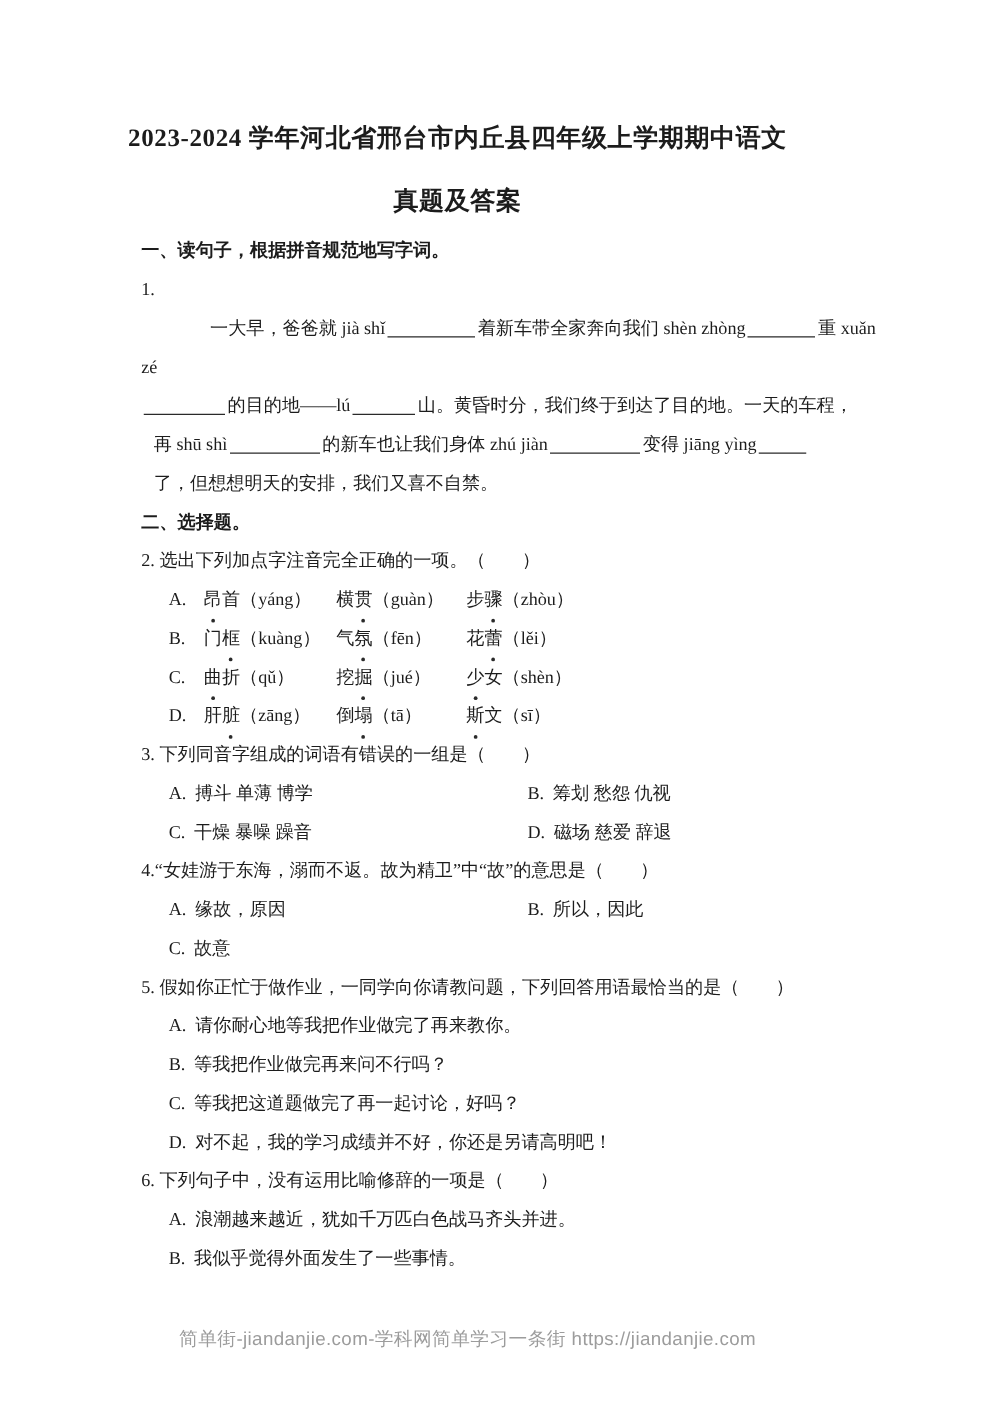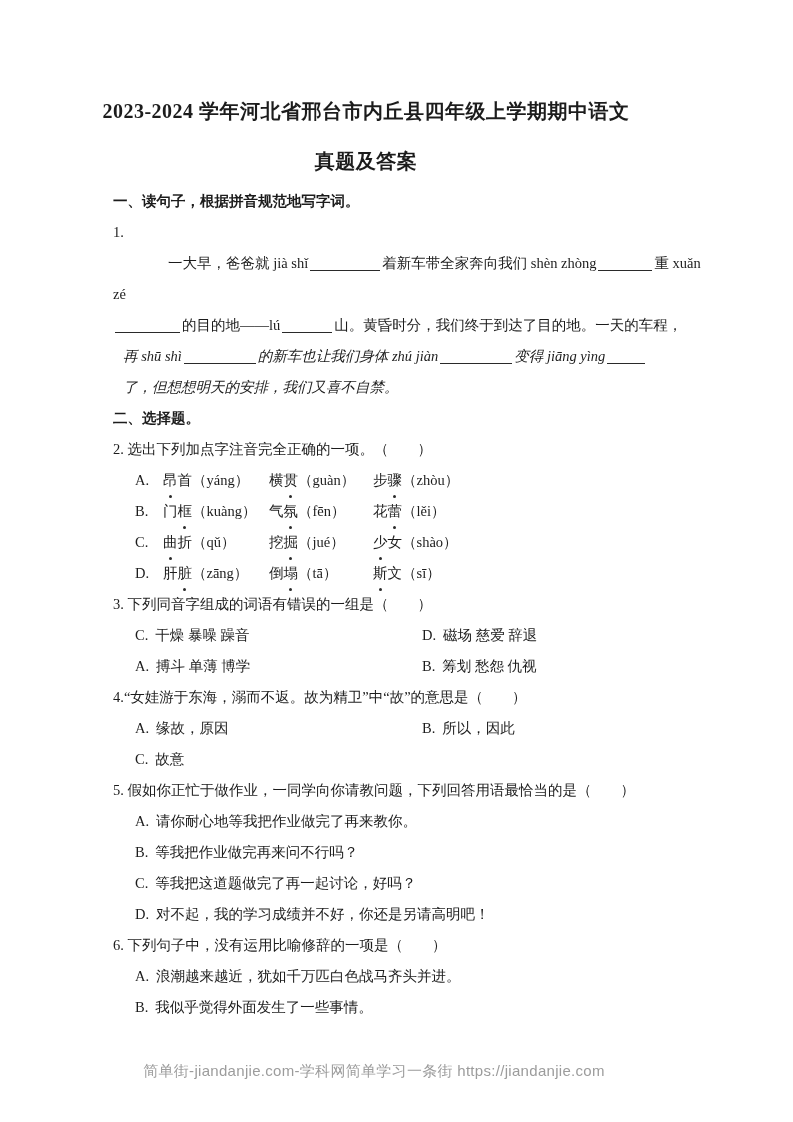--- a/index.html
+++ b/index.html
@@ -7,21 +7,21 @@
     width:793px;height:1122px;background:#ffffff;color:#1c1c1c;
     font-family:"Liberation Serif","DejaVu Serif",serif;
     -webkit-font-smoothing:antialiased;
   }
   .page{position:relative;width:732px;height:1122px;overflow:hidden;background:#fff;}
   .title{padding-top:86px;text-align:center;font-weight:bold;font-size:20px;line-height:50px;letter-spacing:0.5px;}
   .content{margin:0 104px 0 113px;font-size:14.5px;}
   .line{line-height:31px;white-space:nowrap;}
   .bold{font-weight:bold;}
   .ind-first{padding-left:55px;}
-  .ind-body{padding-left:10px;font-style:italic;}
+  .ind-body{padding-left:10px;}
   .opt{padding-left:22px;}
   .letter{display:inline-block;margin-right:7px;}
   .blank{display:inline-block;border-bottom:1px solid #2a2a2a;height:15px;vertical-align:-3px;margin:0 2px;}
   .bl70{width:70px;}
   .bl54{width:54px;}
   .bl65{width:65px;}
   .bl50{width:50px;}
   .bl72{width:72px;}
   .bl38{width:38px;}
   .q2row{display:grid;grid-template-columns:28px 106px 104px auto;padding-left:22px;line-height:31px;white-space:nowrap;}
@@ -72,37 +72,37 @@
     <div class="q2row">
       <span class="letter">B.</span>
       <span><span>门</span><span class="dotc">框</span><span>（kuàng）</span></span>
       <span><span>气</span><span class="dotc">氛</span><span>（fēn）</span></span>
       <span><span>花</span><span class="dotc">蕾</span><span>（lěi）</span></span>
     </div>
     <div class="q2row">
       <span class="letter">C.</span>
       <span><span></span><span class="dotc">曲</span><span>折（qǔ）</span></span>
       <span><span>挖</span><span class="dotc">掘</span><span>（jué）</span></span>
-      <span><span></span><span class="dotc">少</span><span>女（shào）</span></span>
+      <span><span></span><span class="dotc">少</span><span>女（shèn）</span></span>
     </div>
     <div class="q2row">
       <span class="letter">D.</span>
       <span><span>肝</span><span class="dotc">脏</span><span>（zāng）</span></span>
       <span><span>倒</span><span class="dotc">塌</span><span>（tā）</span></span>
       <span><span></span><span class="dotc">斯</span><span>文（sī）</span></span>
     </div>
 
     <div class="line">3. 下列同音字组成的词语有错误的一组是（　　）</div>
     <div class="tworow">
+      <span><span class="letter">A.</span><span>搏斗 单薄 博学</span></span>
+      <span><span class="letter">B.</span><span>筹划 愁怨 仇视</span></span>
+    </div>
+    <div class="tworow">
       <span><span class="letter">C.</span><span>干燥 暴噪 躁音</span></span>
       <span><span class="letter">D.</span><span>磁场 慈爱 辞退</span></span>
-    </div>
-    <div class="tworow">
-      <span><span class="letter">A.</span><span>搏斗 单薄 博学</span></span>
-      <span><span class="letter">B.</span><span>筹划 愁怨 仇视</span></span>
     </div>
 
     <div class="line">4.“女娃游于东海，溺而不返。故为精卫”中“故”的意思是（　　）</div>
     <div class="tworow">
       <span><span class="letter">A.</span><span>缘故，原因</span></span>
       <span><span class="letter">B.</span><span>所以，因此</span></span>
     </div>
     <div class="tworow">
       <span><span class="letter">C.</span><span>故意</span></span>
     </div>

